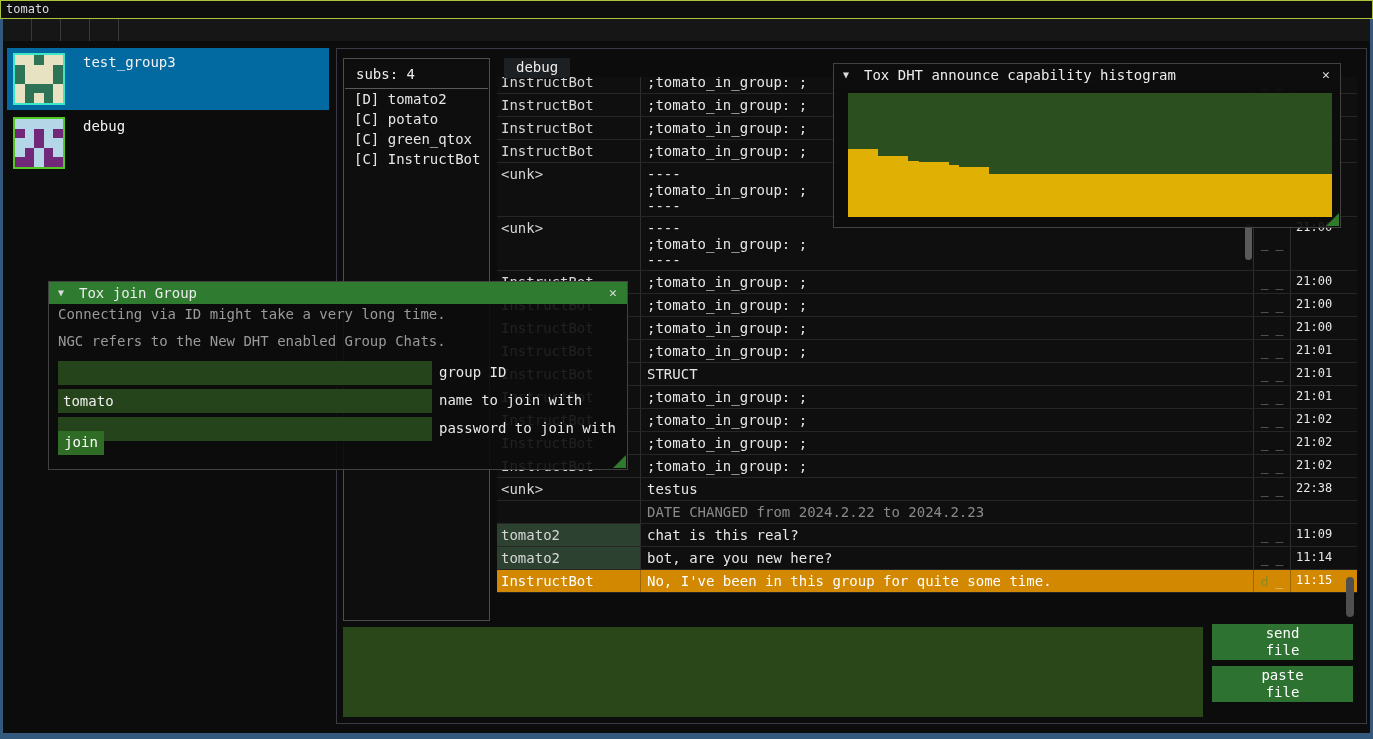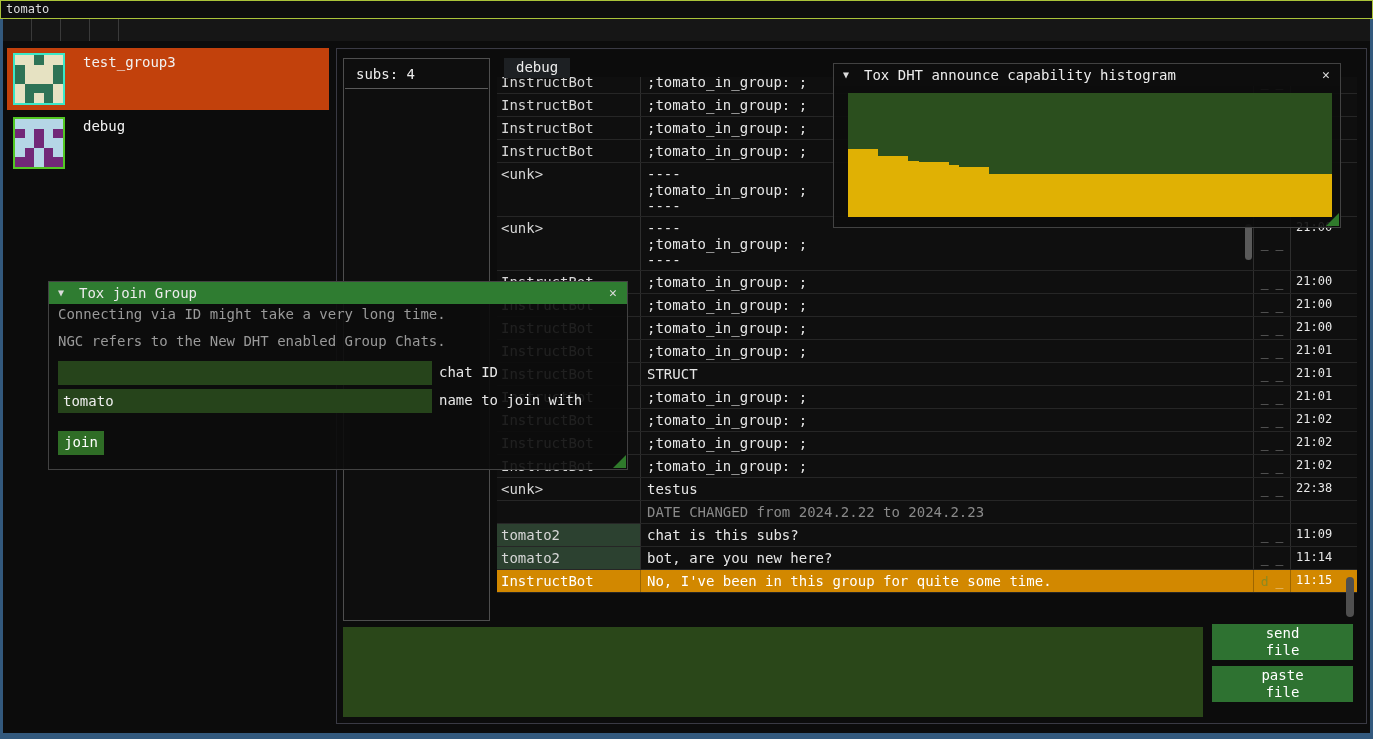--- a/index.html
+++ b/index.html
@@ -16,21 +16,21 @@
   .titlebar{position:absolute;left:0;top:0;width:1373px;height:19px;background:#0e0e0e;
     border:1px solid #aac339;color:#dcdcdc;font-size:12px;line-height:17px;padding-left:5px;z-index:31;}
 
   
   .menubar{position:absolute;left:3px;top:19px;right:3px;height:22px;background:#161616;display:flex;z-index:5;}
   .menu-item{height:22px;line-height:22px;padding:0 14px;color:#dedede;font-size:14px;border-right:1px solid #3a3a3a;}
 
   
   .roster{position:absolute;left:3px;top:46px;width:330px;bottom:6px;}
   .roster-item{position:relative;height:62px;margin:2px 4px 0 4px;}
-  .roster-item.selected{background:#c2410c;}
+  .roster-item.selected{background:#0369a1;}
   .avatar{position:absolute;left:6px;top:5px;width:52px;height:52px;display:grid;
     grid-template-columns:repeat(5,1fr);grid-template-rows:repeat(5,1fr);}
   .roster-label{position:absolute;left:76px;top:6px;color:#f2f2f2;font-size:14px;}
 
   
   .chat-window{position:absolute;left:336px;top:48px;width:1031px;height:676px;border:1px solid #3a3a44;background:#0c0c0c;}
 
   
   .members{position:absolute;left:343px;top:58px;width:147px;height:563px;border:1px solid #4e4e4e;background:#0e0e0e;z-index:2;}
   .members-header{color:#ececec;font-size:14px;padding:7px 0 6px 12px;}
@@ -173,20 +173,26 @@
         </div>
     <div class="roster-label">debug</div>
   </div>
     </div>
 
   <div class="chat-window"></div>
 
   <div class="members">
     <div class="members-header">subs: 4</div>
     <div class="members-sep"></div>
+    <div id="member-list">
+        <div class="member-item">[D] tomato2</div>
+        <div class="member-item">[C] potato</div>
+        <div class="member-item">[C] green_qtox</div>
+        <div class="member-item">[C] InstructBot</div>
+      </div>
   </div>
 
   <div class="tabbar">
     <span class="tab">debug</span>
   </div>
 
   <div class="msgs-viewport">
     <div class="msgs" id="msgs">
         <div class="mrow">
     <div class="cell name">InstructBot</div>
@@ -323,21 +329,21 @@
         <div class="mrow system">
     <div class="cell name"></div>
     <div class="cell text">DATE CHANGED from 2024.2.22 to 2024.2.23</div>
     <div class="cell status">
       <span class="st1"></span><span class="st2"></span>
     </div>
     <div class="cell time"></div>
   </div>
         <div class="mrow green-name">
     <div class="cell name">tomato2</div>
-    <div class="cell text">chat is this subs?</div>
+    <div class="cell text">chat is this real?</div>
     <div class="cell status">
       <span class="st1">_</span><span class="st2">_</span>
     </div>
     <div class="cell time">11:09</div>
   </div>
         <div class="mrow green-name">
     <div class="cell name">tomato2</div>
     <div class="cell text">bot, are you new here?</div>
     <div class="cell status">
       <span class="st1">_</span><span class="st2">_</span>
@@ -428,25 +434,29 @@
       <span class="arrow">▼</span>
       <span class="label">Tox join Group</span>
       <span class="close">✕</span>
     </div>
     <div class="join-desc" style="margin-top:0;">Connecting via ID might take a very long time.</div>
     <div class="join-desc">NGC refers to the New DHT enabled Group Chats.</div>
     <div style="height:8px;"></div>
     <div id="join-fields">
         <div class="join-field">
     <input value="" style="">
-    <span class="flabel">chat ID</span>
+    <span class="flabel">group ID</span>
   </div>
         <div class="join-field">
     <input value="tomato" style="">
     <span class="flabel">name to join with</span>
+  </div>
+        <div class="join-field">
+    <input value="" style="">
+    <span class="flabel">password to join with</span>
   </div>
       </div>
     <div class="join-btn">join</div>
     <div class="resize-grip"></div>
   </div>
 
   <div class="frame-left"></div>
   <div class="frame-right"></div>
   <div class="frame-bottom"></div>
 </div>

